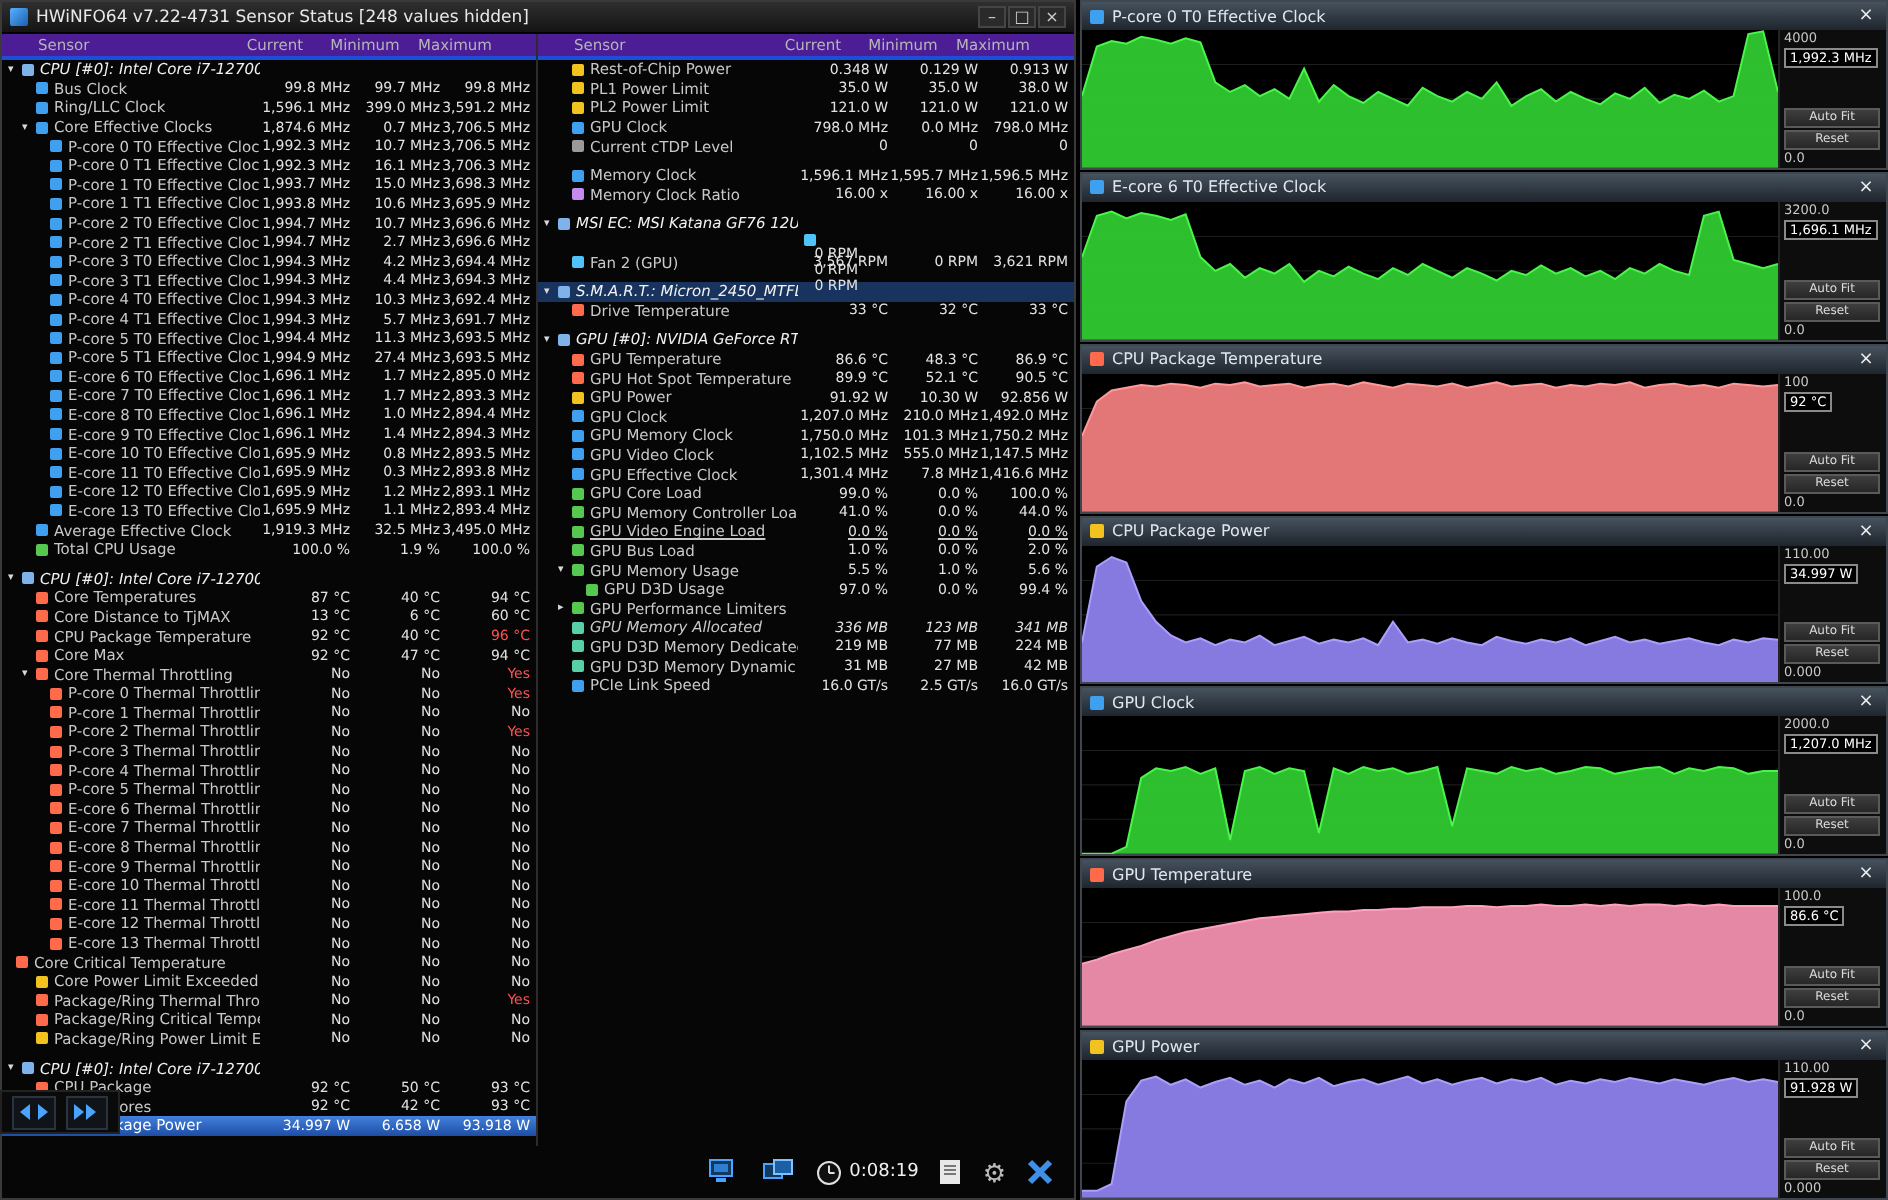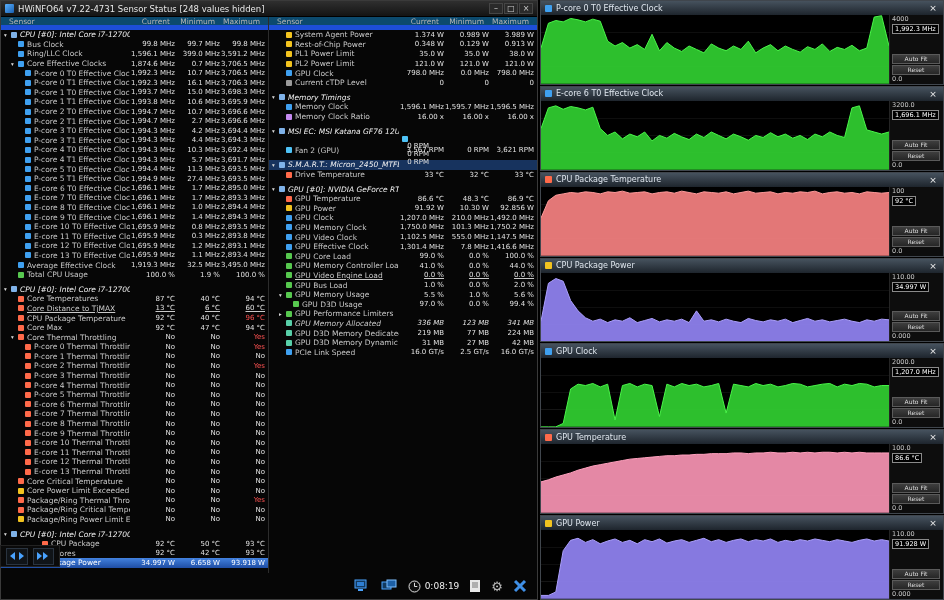--- a/index.html
+++ b/index.html
@@ -14,23 +14,23 @@
  align-items:center;padding:0 4px;gap:4px;border-bottom:1px solid #000;flex:none}
 .wicon{width:9px;height:9px;background:linear-gradient(135deg,#58b0ff,#1a5fb0);border-radius:1px;flex:none}
 .wtitle{color:#e8e8e8;font-size:8.5px;flex:1;white-space:nowrap;overflow:hidden}
 .wbtns{display:flex;gap:1px}
 .wbtn{width:14px;height:11px;color:#ccc;font-size:8px;line-height:10px;text-align:center;
  background:#2a2a2a;border:1px solid #454545;cursor:default}
 .tables{flex:1;display:flex;overflow:hidden}
 .tcol{width:268px;display:flex;flex-direction:column;border-right:1px solid #2c2c2c;overflow:hidden}
 .tcol:last-child{border-right:none;width:268px}
 .colhead{height:13px;flex:none;display:flex;align-items:center;color:#b5b5b5;font-size:7.5px;
- border-bottom:5px solid #1d4ed8;padding:0 8px;background:#0c4a6e}
+ border-bottom:2px solid #1d4ed8;padding:0 18px;background:#4c1d95}
 .h-sensor{flex:1}
-.h-val{width:45px;text-align:right}
+.h-val{width:45px;text-align:center}
 .rows{flex:1;overflow:hidden}
 .row{height:9.6px;display:flex;align-items:center;padding:0 3px;color:#c9c9c9;white-space:nowrap}
 .exp{width:7px;font-size:5.5px;color:#d8d8d8;flex:none}
 .ric{width:6px;height:6px;border-radius:1px;margin-right:3px;flex:none}
 .lbl{flex:1;font-size:7.5px;overflow:hidden}
 .v{width:45px;text-align:right;font-size:7px;color:#e2e2e2;flex:none}
 .row.section .lbl{font-style:italic;color:#f2f2f2}
 .row.hl{background:linear-gradient(#4281de,#1e4da4)}
 .row.hl .lbl,.row.hl .v{color:#fff}
 .row.sel{background:#17335e}
@@ -314,21 +314,21 @@
               <span class="v"></span>
             </div>
             <div class="row" style="padding-left: 10px;">
               <span class="exp"></span>
               <span class="ric" style="background: rgb(255, 106, 74);"></span>
               <span class="lbl">Core Temperatures</span>
               <span class="v">87 °C</span>
               <span class="v">40 °C</span>
               <span class="v">94 °C</span>
             </div>
-            <div class="row" style="padding-left: 10px; text-decoration: underline;">
+            <div class="row" style="padding-left: 10px;">
               <span class="exp"></span>
               <span class="ric" style="background: rgb(255, 106, 74);"></span>
               <span class="lbl">Core Distance to TjMAX</span>
               <span class="v">13 °C</span>
               <span class="v">6 °C</span>
               <span class="v">60 °C</span>
             </div>
             <div class="row" style="padding-left: 10px;">
               <span class="exp"></span>
               <span class="ric" style="background: rgb(255, 106, 74);"></span>
@@ -458,21 +458,21 @@
               <span class="v">No</span>
             </div>
             <div class="row" style="padding-left: 17px;">
               <span class="exp"></span>
               <span class="ric" style="background: rgb(255, 106, 74);"></span>
               <span class="lbl">E-core 13 Thermal Throttling</span>
               <span class="v">No</span>
               <span class="v">No</span>
               <span class="v">No</span>
             </div>
-            <div class="row" style="padding-left: 10px;">
+            <div class="row" style="padding-left: 0;">
               <span class="exp"></span>
               <span class="ric" style="background: rgb(255, 106, 74);"></span>
               <span class="lbl">Core Critical Temperature</span>
               <span class="v">No</span>
               <span class="v">No</span>
               <span class="v">No</span>
             </div>
             <div class="row" style="padding-left: 10px;">
               <span class="exp"></span>
               <span class="ric" style="background: rgb(242, 195, 31);"></span>
@@ -507,21 +507,21 @@
             </div>
             <div class="gaprow"></div>
             <div class="row section">
               <span class="exp">▾</span>
               <span class="ric" style="background: rgb(127, 178, 232);"></span>
               <span class="lbl">CPU [#0]: Intel Core i7-12700H: Enhanced</span>
               <span class="v"></span>
               <span class="v"></span>
               <span class="v"></span>
             </div>
-            <div class="row" style="padding-left: 10px; margin-left: 24px;">
+            <div class="row" style="padding-left: 10px;">
               <span class="exp"></span>
               <span class="ric" style="background: rgb(255, 106, 74);"></span>
               <span class="lbl">CPU Package</span>
               <span class="v">92 °C</span>
               <span class="v">50 °C</span>
               <span class="v">93 °C</span>
             </div>
             <div class="row" style="padding-left: 10px;">
               <span class="exp"></span>
               <span class="ric" style="background: rgb(255, 106, 74);"></span>
@@ -544,28 +544,20 @@
         <div class="colhead">
           <span class="h-sensor">Sensor</span>
           <span class="h-val">Current</span>
           <span class="h-val">Minimum</span>
           <span class="h-val">Maximum</span>
         </div>
         <div class="rows" id="right-rows">
             <div class="row" style="padding-left: 10px;">
               <span class="exp"></span>
               <span class="ric" style="background: rgb(242, 195, 31);"></span>
-              <span class="lbl">System Agent Power</span>
-              <span class="v">1.374 W</span>
-              <span class="v">0.989 W</span>
-              <span class="v">3.989 W</span>
-            </div>
-            <div class="row" style="padding-left: 10px;">
-              <span class="exp"></span>
-              <span class="ric" style="background: rgb(242, 195, 31);"></span>
               <span class="lbl">Rest-of-Chip Power</span>
               <span class="v">0.348 W</span>
               <span class="v">0.129 W</span>
               <span class="v">0.913 W</span>
             </div>
             <div class="row" style="padding-left: 10px;">
               <span class="exp"></span>
               <span class="ric" style="background: rgb(242, 195, 31);"></span>
               <span class="lbl">PL1 Power Limit</span>
               <span class="v">35.0 W</span>
@@ -590,28 +582,20 @@
             </div>
             <div class="row" style="padding-left: 10px;">
               <span class="exp"></span>
               <span class="ric" style="background: rgb(154, 154, 154);"></span>
               <span class="lbl">Current cTDP Level</span>
               <span class="v">0</span>
               <span class="v">0</span>
               <span class="v">0</span>
             </div>
             <div class="gaprow"></div>
-            <div class="row section">
-              <span class="exp">▾</span>
-              <span class="ric" style="background: rgb(127, 178, 232);"></span>
-              <span class="lbl">Memory Timings</span>
-              <span class="v"></span>
-              <span class="v"></span>
-              <span class="v"></span>
-            </div>
             <div class="row" style="padding-left: 10px;">
               <span class="exp"></span>
               <span class="ric" style="background: rgb(63, 160, 240);"></span>
               <span class="lbl">Memory Clock</span>
               <span class="v">1,596.1 MHz</span>
               <span class="v">1,595.7 MHz</span>
               <span class="v">1,596.5 MHz</span>
             </div>
             <div class="row" style="padding-left: 10px;">
               <span class="exp"></span>
@@ -672,20 +656,28 @@
               <span class="v"></span>
               <span class="v"></span>
             </div>
             <div class="row" style="padding-left: 10px;">
               <span class="exp"></span>
               <span class="ric" style="background: rgb(255, 106, 74);"></span>
               <span class="lbl">GPU Temperature</span>
               <span class="v">86.6 °C</span>
               <span class="v">48.3 °C</span>
               <span class="v">86.9 °C</span>
+            </div>
+            <div class="row" style="padding-left: 10px;">
+              <span class="exp"></span>
+              <span class="ric" style="background: rgb(255, 106, 74);"></span>
+              <span class="lbl">GPU Hot Spot Temperature</span>
+              <span class="v">89.9 °C</span>
+              <span class="v">52.1 °C</span>
+              <span class="v">90.5 °C</span>
             </div>
             <div class="row" style="padding-left: 10px;">
               <span class="exp"></span>
               <span class="ric" style="background: rgb(242, 195, 31);"></span>
               <span class="lbl">GPU Power</span>
               <span class="v">91.92 W</span>
               <span class="v">10.30 W</span>
               <span class="v">92.856 W</span>
             </div>
             <div class="row" style="padding-left: 10px;">

